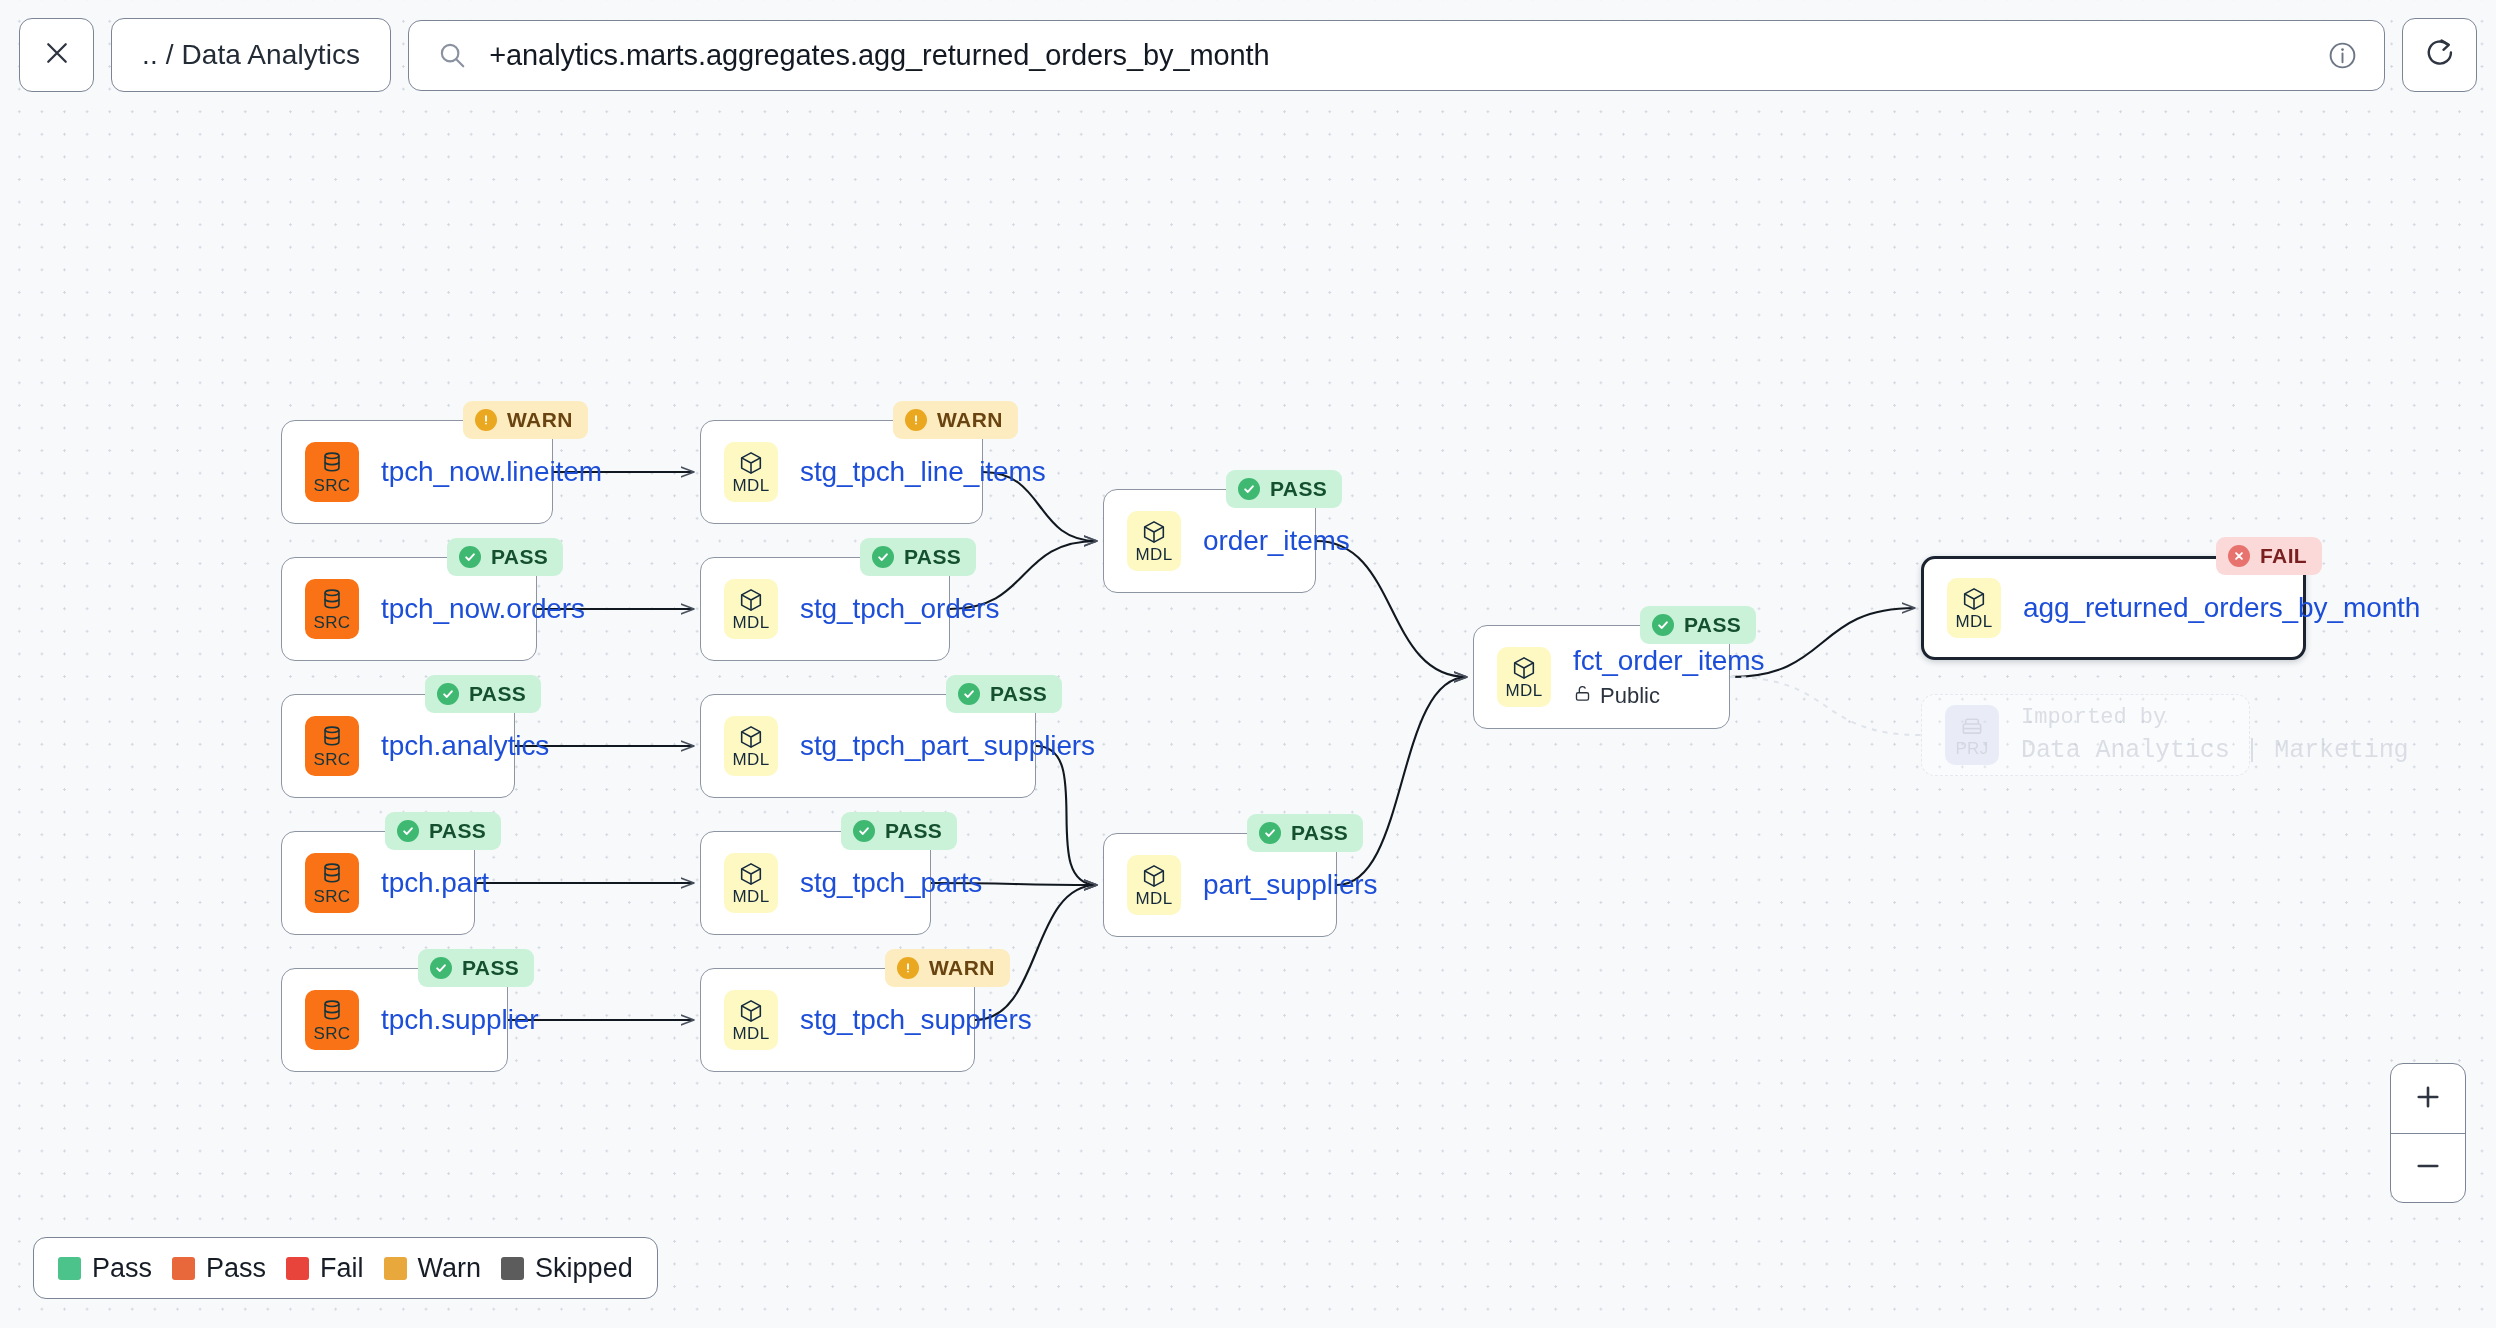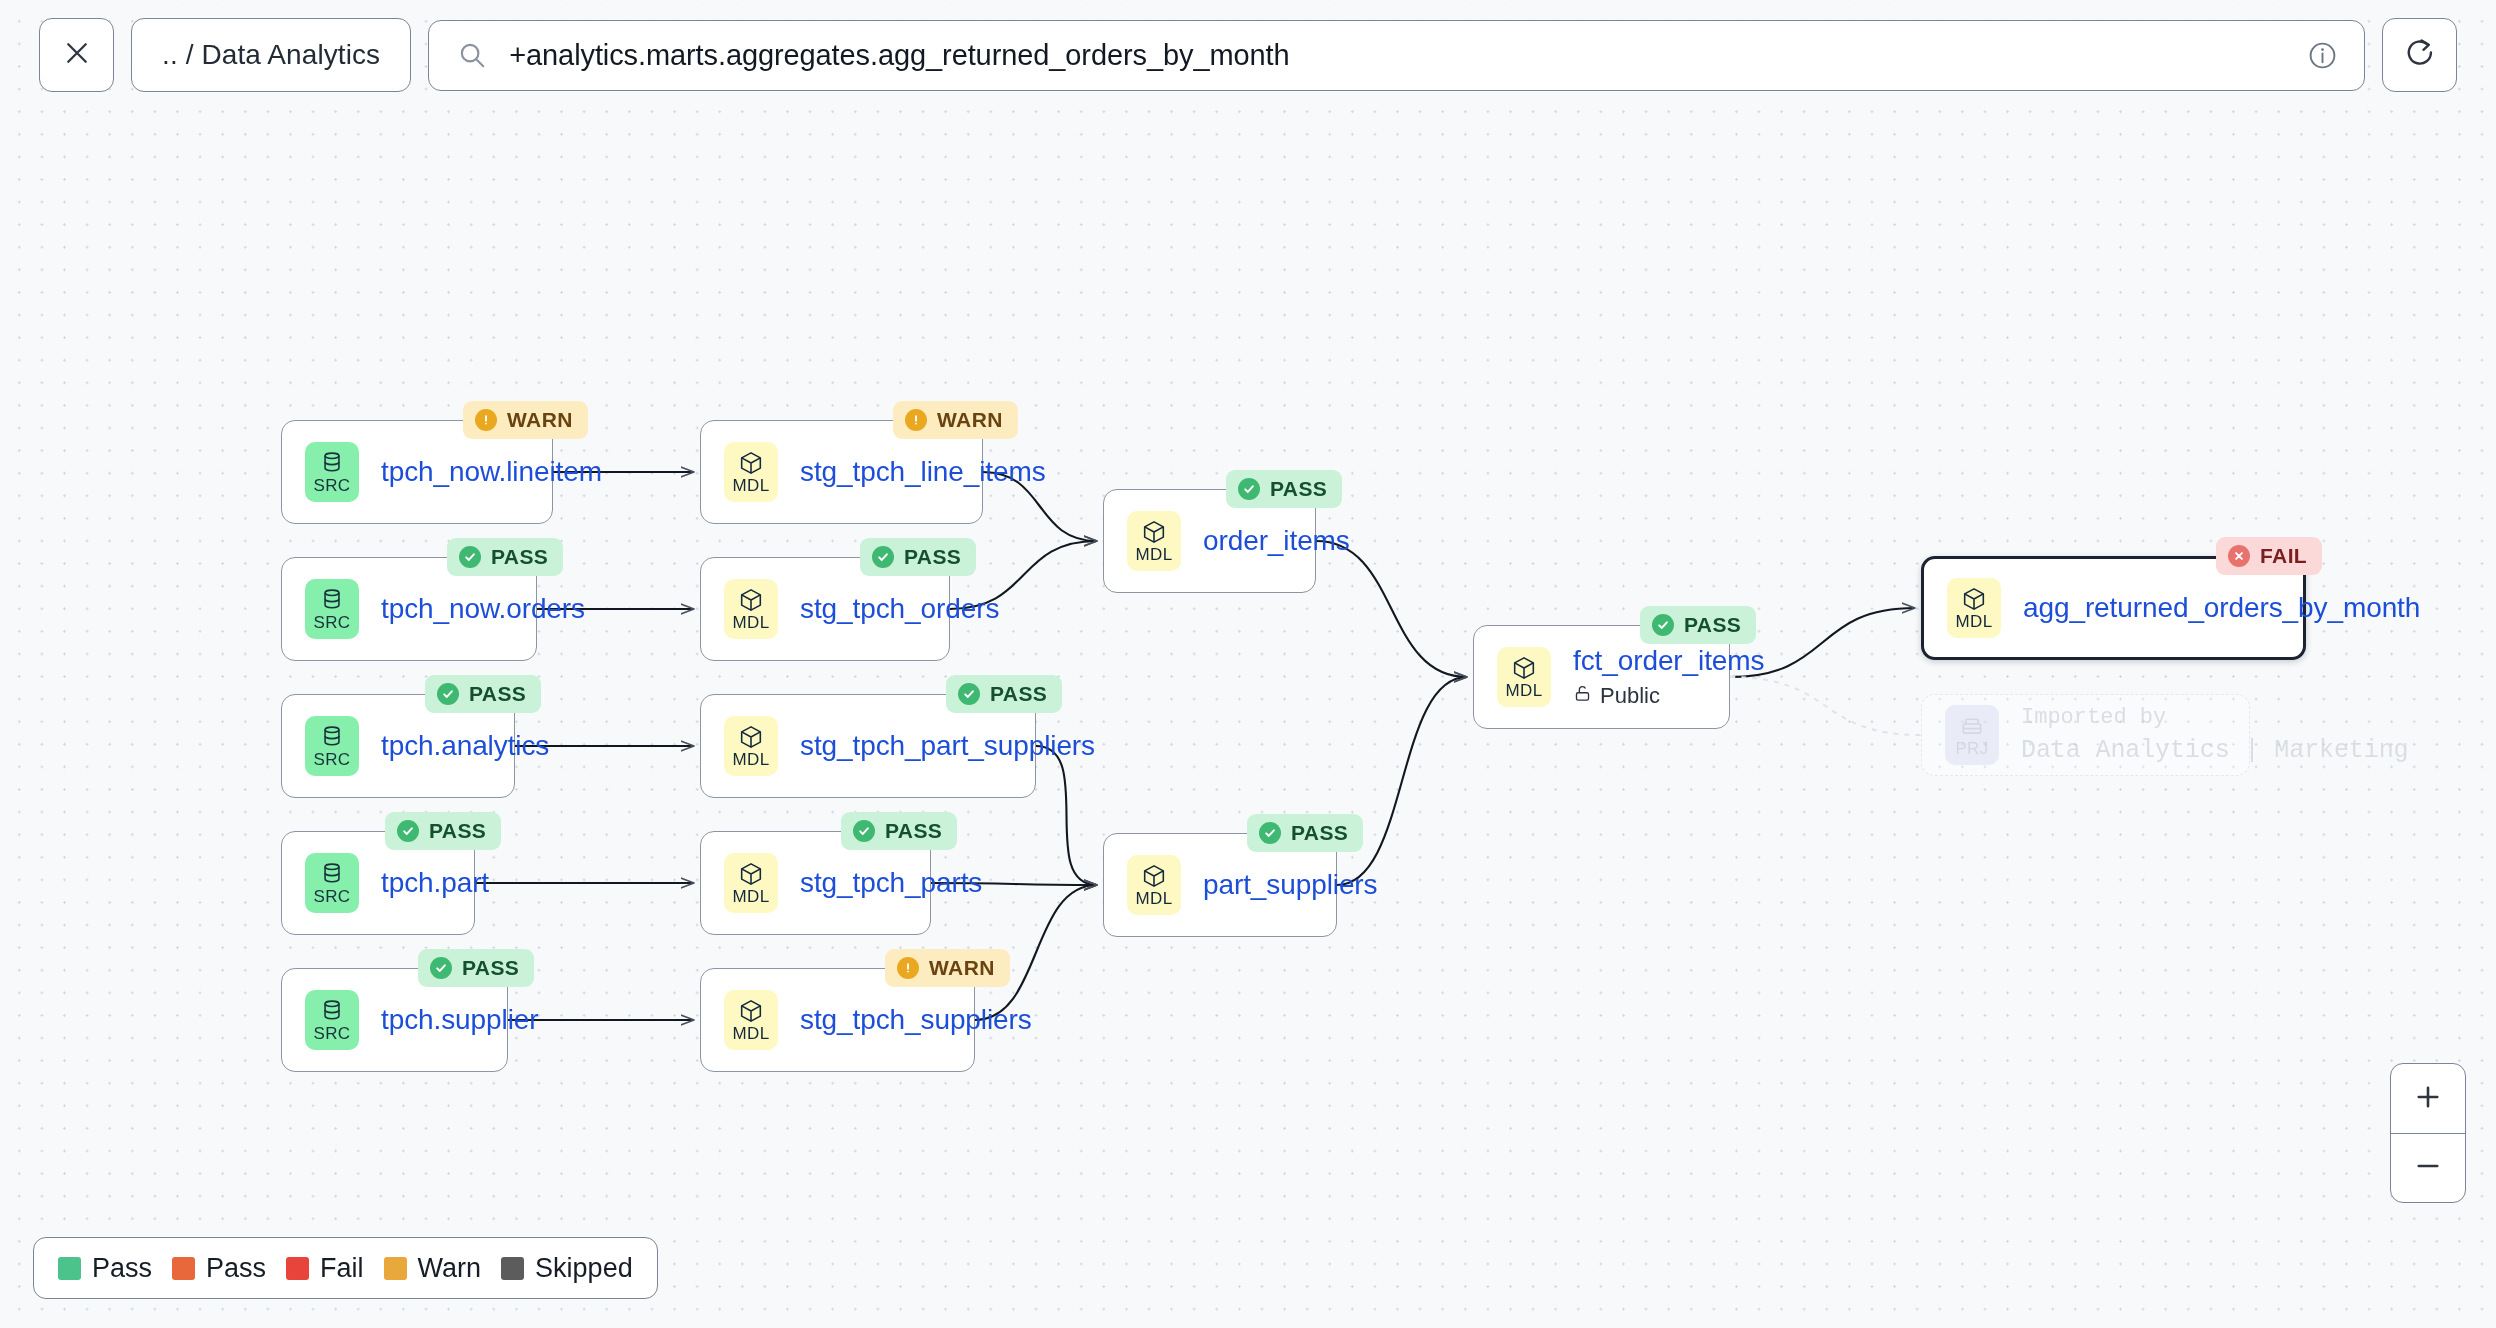--- a/index.html
+++ b/index.html
@@ -24,21 +24,21 @@
 
   
   #topbar {
     position: absolute;
     top: 0; left: 0;
     width: 2496px;
     height: 110px;
     display: flex;
     align-items: center;
     gap: 17px;
-    padding: 0 39px;
+    padding: 0 19px;
     z-index: 40;
   }
 
   .tb-btn {
     background: #ffffff;
     border: 1.6px solid #7c8595;
     border-radius: 13px;
     height: 74px;
     display: flex;
     align-items: center;
@@ -137,21 +137,21 @@
     justify-content: center;
     gap: 1px;
   }
   .ntype svg { width: 26px; height: 26px; display:block; }
   .ntype .tlabel {
     font-size: 17px;
     font-weight: 400;
     letter-spacing: .3px;
     line-height: 1;
   }
-  .ntype.src { background: #86efac; color: #16343b; }
+  .ntype.src { background: #f97316; color: #16343b; }
   .ntype.mdl { background: #fef9c3; color: #15293c; }
   .ntype.prj { background: #dfe2f2; color: #b9bdcc; }
 
   .nbody { display: flex; flex-direction: column; gap: 6px; min-width: 0; }
   .ntitle {
     font-size: 28px;
     color: #1d4ed8;
     white-space: nowrap;
     letter-spacing: -.1px;
   }

